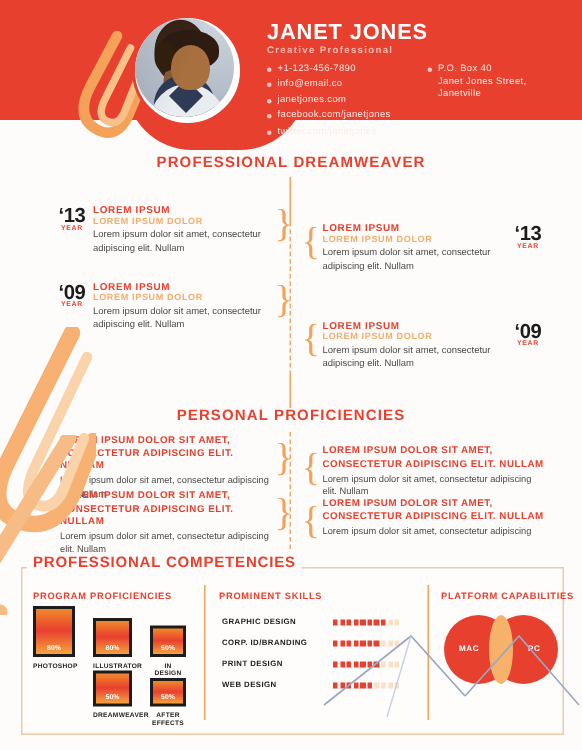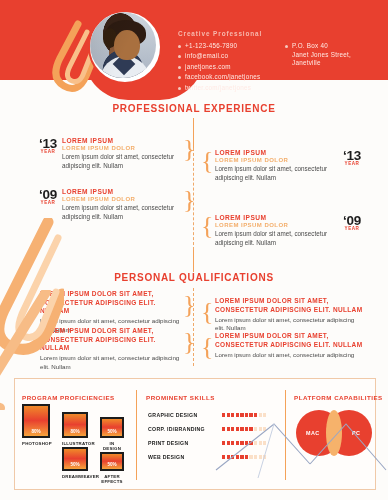--- a/index.html
+++ b/index.html
@@ -130,20 +130,21 @@
     <div class="photo">
       <div class="ph-body"></div>
       <div class="ph-collar"></div>
       <div class="ph-hair"></div>
       <div class="ph-hair2"></div>
       <div class="ph-face"></div>
       <div class="ph-shade"></div>
     </div>
   </div>
 
+  <div class="name">JANET JONES</div>
   <div class="role">Creative Professional</div>
 
   <div class="contacts">
     <div class="cline">
       <span class="cdot"></span>
       <span class="ctext">+1-123-456-7890</span>
     </div>
     <div class="cline">
       <span class="cdot"></span>
       <span class="ctext">info@email.co</span>
@@ -172,21 +173,21 @@
   </div>
 
   <svg class="clip-low" viewBox="0 0 86 150">
     <path d="M70 4 L26 92 Q12 122 36 130 Q60 137 72 108 L84 76" fill="none" stroke="#f6b173" stroke-width="11" stroke-linecap="round"></path>
     <path d="M80 20 L44 96 Q36 116 48 119 Q60 122 66 104 L78 74" fill="none" stroke="#fbd3ab" stroke-width="7" stroke-linecap="round"></path>
   </svg>
   <svg class="clip-low2" viewBox="0 0 96 120">
     <path d="M86 2 L34 86 Q18 112 40 118" fill="none" stroke="#f7bc86" stroke-width="10" stroke-linecap="round"></path>
   </svg>
 
-  <div class="sec-title" style="top:103px;">PROFESSIONAL EXPERIENCE</div>
+  <div class="sec-title" style="top:103px;">PROFESSIONAL DREAMWEAVER</div>
 
   <div class="tl-rule" style="top:118px;height:30px;"></div>
   <div class="tl-axis" style="top:148px;height:102px;"></div>
   <div class="tl-rule" style="top:250px;height:22px;"></div>
 
   <div class="year" style="left:36px;top:136px;width:24px;">
     <div class="year-num">‘13</div>
     <div class="year-lbl">YEAR</div>
   </div>
   <div class="entry" style="left:62px;top:137px;width:118px;">
@@ -222,21 +223,21 @@
   <div class="entry" style="left:215px;top:214px;width:112px;">
     <div class="e-title">LOREM IPSUM</div>
     <div class="e-sub">LOREM IPSUM DOLOR</div>
     <div class="e-body">Lorem ipsum dolor sit amet, consectetur adipiscing elit. Nullam</div>
   </div>
   <div class="year" style="left:340px;top:213px;width:24px;">
     <div class="year-num">‘09</div>
     <div class="year-lbl">YEAR</div>
   </div>
 
-  <div class="sec-title" style="top:272px;">PERSONAL QUALIFICATIONS</div>
+  <div class="sec-title" style="top:272px;">PERSONAL PROFICIENCIES</div>
 
   <div class="tl-axis" style="top:288px;height:78px;"></div>
 
   <div class="entry" style="left:40px;top:290px;width:140px;">
     <div class="q-title">LOREM IPSUM DOLOR SIT AMET, CONSECTETUR ADIPISCING ELIT. NULLAM</div>
     <div class="q-body">Lorem ipsum dolor sit amet, consectetur adipiscing elit. Nullam</div>
   </div>
   <div class="brace" style="left:183px;top:292px;">}</div>
 
   <div class="entry" style="left:40px;top:327px;width:140px;">
@@ -251,20 +252,21 @@
     <div class="q-body">Lorem ipsum dolor sit amet, consectetur adipiscing elit. Nullam</div>
   </div>
 
   <div class="brace" style="left:201px;top:334px;">{</div>
   <div class="entry" style="left:215px;top:332px;width:150px;">
     <div class="q-title">LOREM IPSUM DOLOR SIT AMET, CONSECTETUR ADIPISCING ELIT. NULLAM</div>
     <div class="q-body">Lorem ipsum dolor sit amet, consectetur adipiscing</div>
   </div>
 
   <div class="comp-box"></div>
+  <div class="comp-head">PROFESSIONAL COMPETENCIES</div>
 
   <div class="sub-head" style="left:22px;top:394px;">PROGRAM PROFICIENCIES</div>
   <div class="vdiv" style="left:136px;top:390px;height:90px;"></div>
   <div class="sub-head" style="left:146px;top:394px;">PROMINENT SKILLS</div>
   <div class="vdiv" style="left:285px;top:390px;height:90px;"></div>
   <div class="sub-head" style="left:294px;top:394px;">PLATFORM CAPABILITIES</div>
 
   <div class="prog" style="left:22px;top:404px;width:28px;">
     <div class="prog-bar" style="height:30px;">
       <div class="prog-fill">

